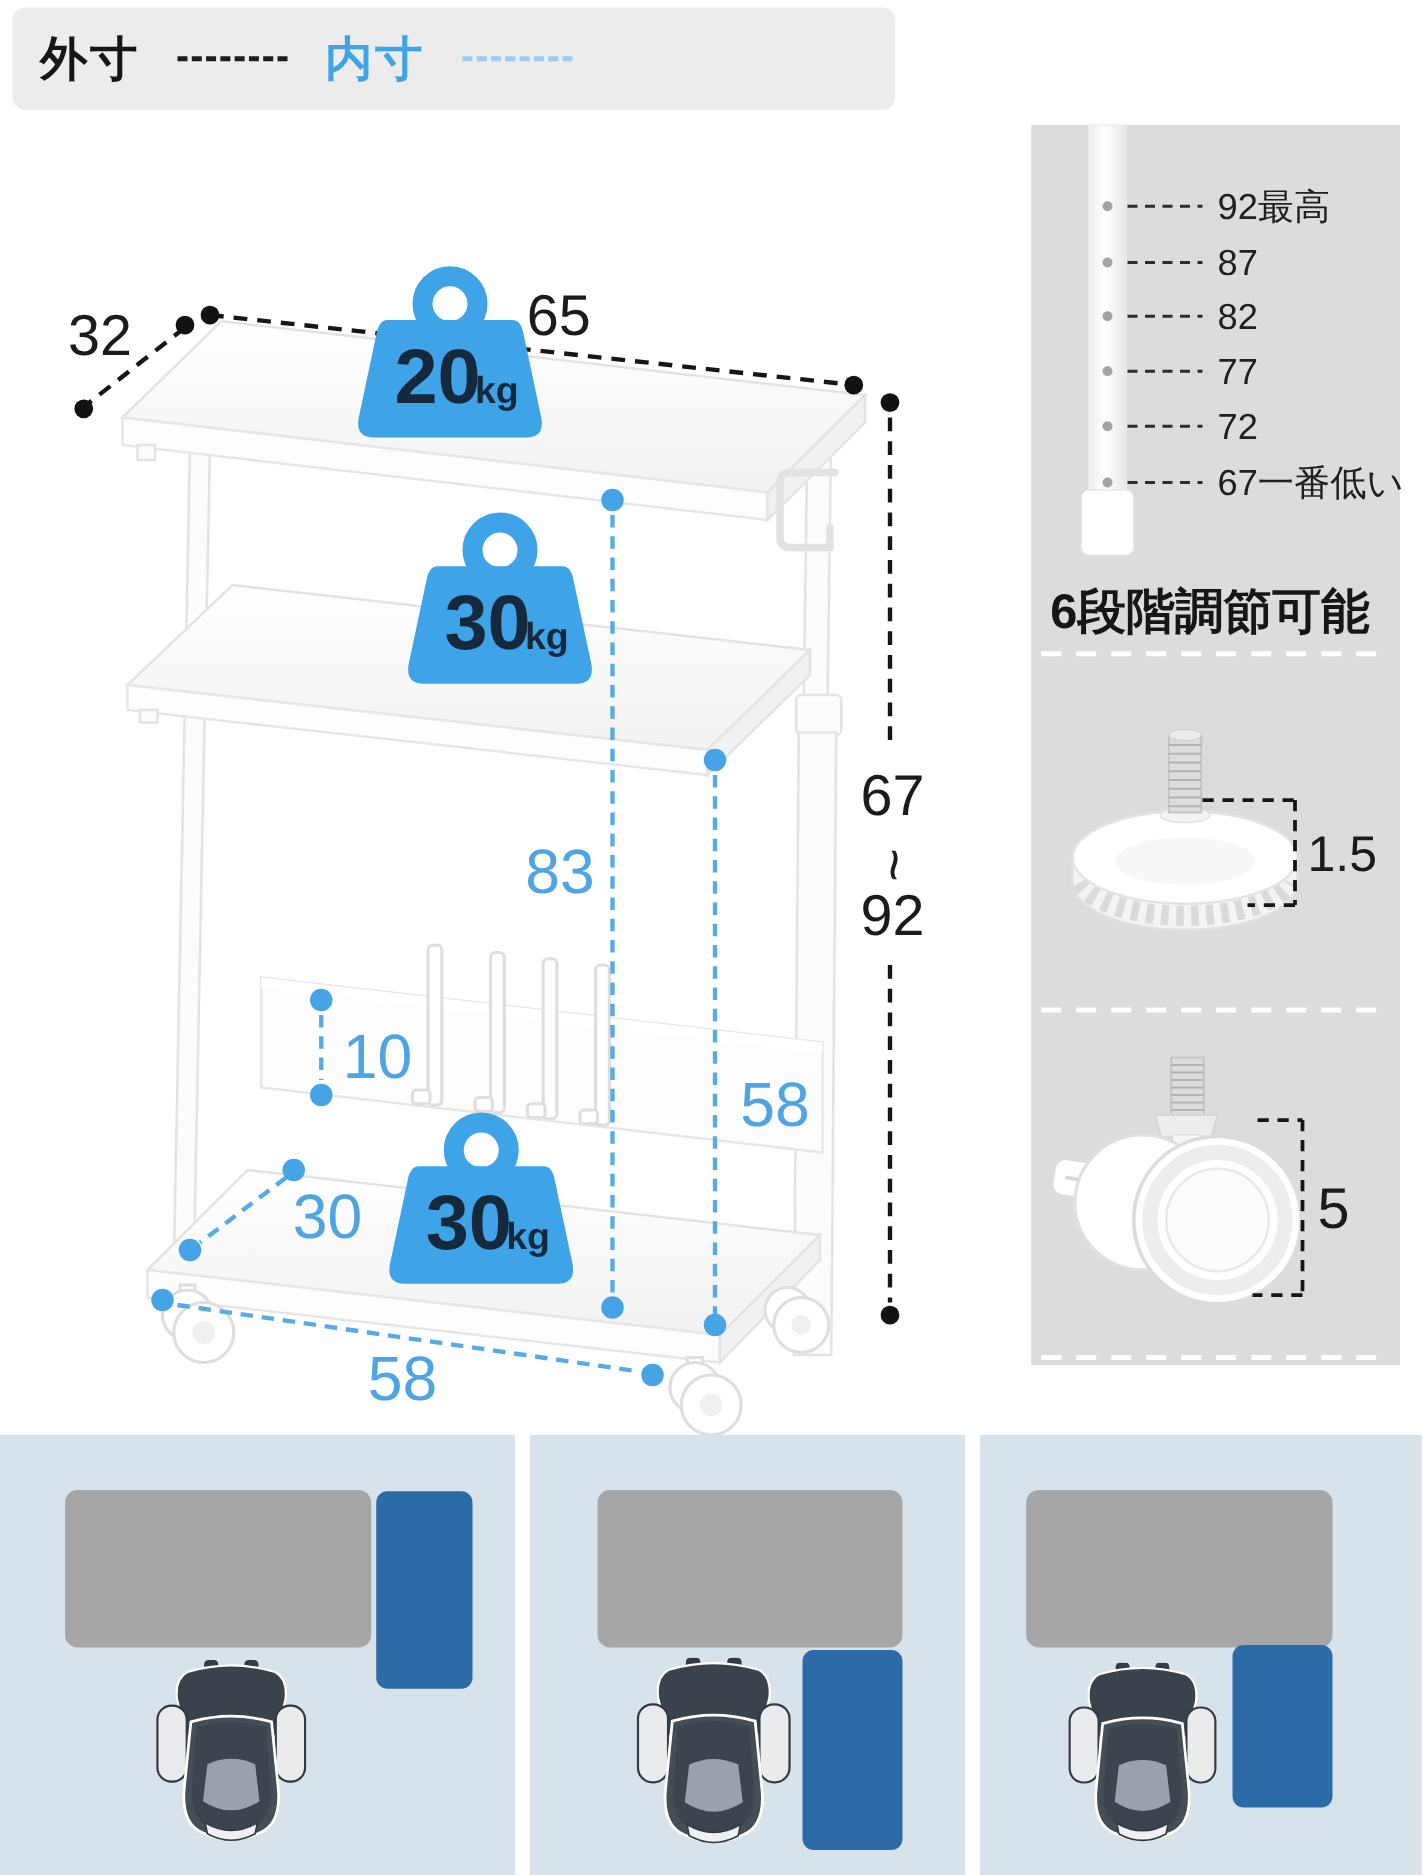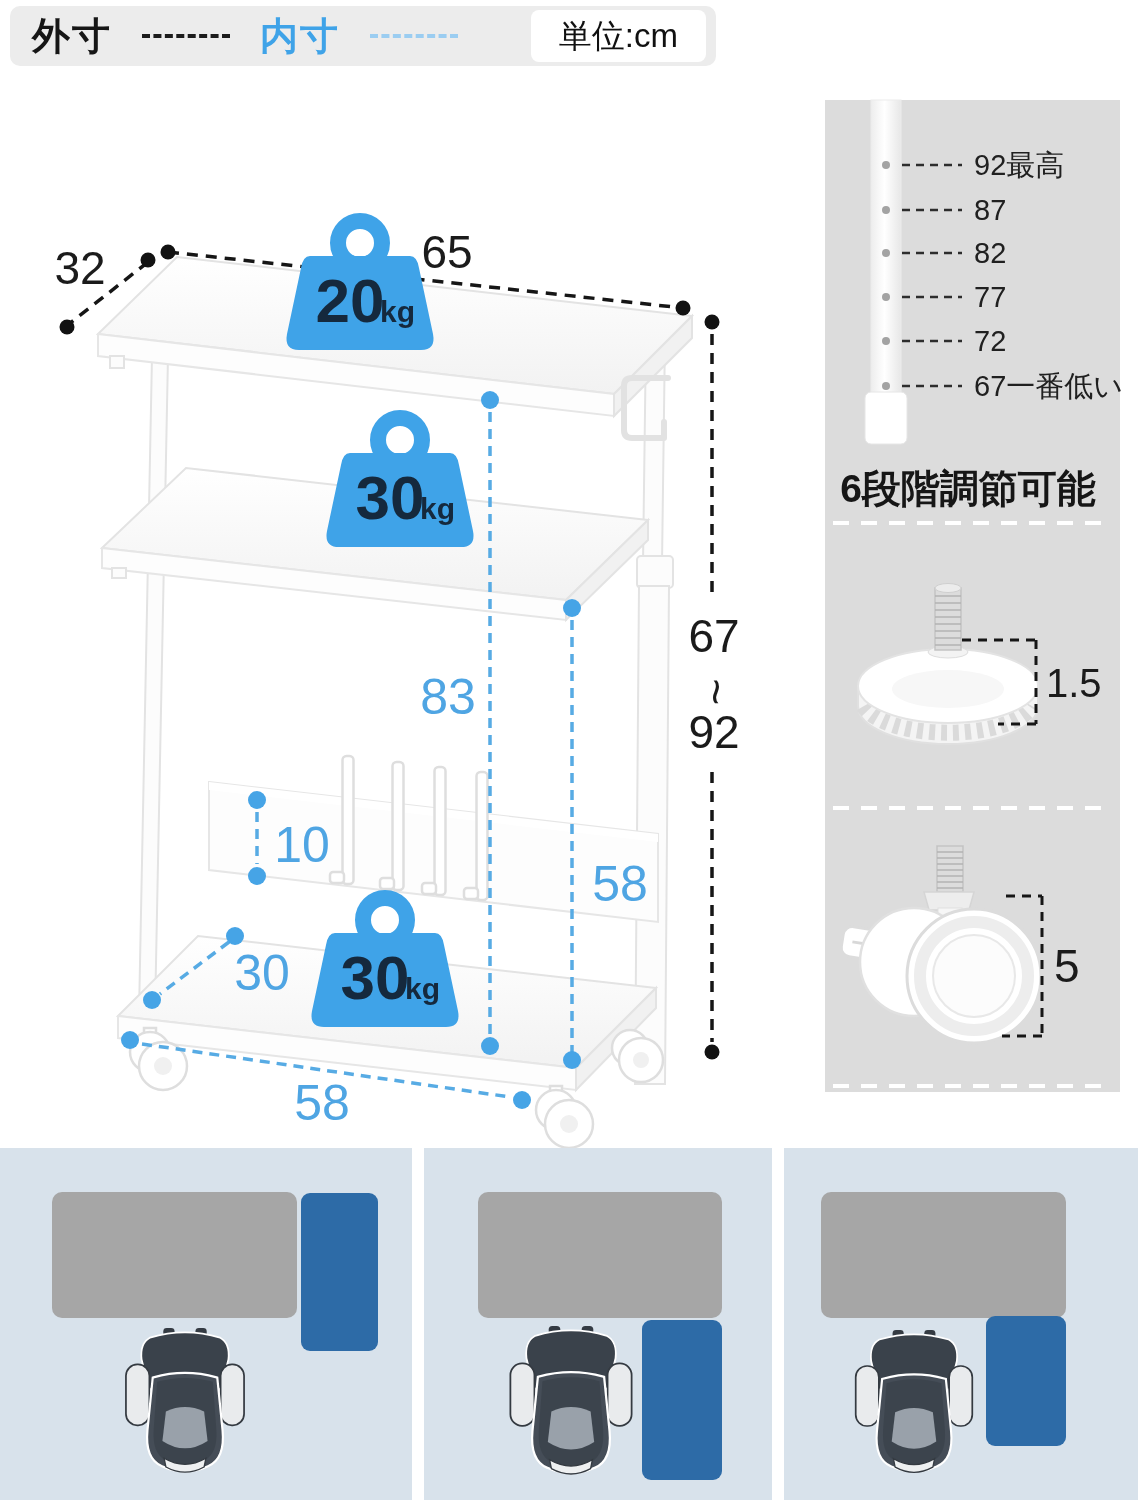--- a/index.html
+++ b/index.html
@@ -1,21 +1,21 @@
 <!DOCTYPE html>
 <html><head>
 <meta charset="utf-8">
 <style>
   html,body{margin:0;padding:0;background:#fff;}
   .page{position:relative;width:1138px;height:1500px;background:#ffffff;overflow:hidden;
         font-family:"Liberation Sans",sans-serif;}
   .stage{position:absolute;left:0;top:0;}
 
   
-  .legend{position:absolute;left:10px;top:6px;width:706px;height:60px;background:#ececec;
+  .legend{position:absolute;left:10px;top:6px;width:706px;height:82px;background:#ececec;
           border-radius:10px;display:flex;align-items:center;box-sizing:border-box;
           padding:0 10px 0 22px;}
   .lg-label{font-size:38px;font-weight:700;color:#161616;letter-spacing:2px;}
   .lg-label.inner{color:#3fa3e8;font-family:Liberation Serif, serif;}
   .lg-dash{height:0;width:88px;border-top:4px dashed #1c1c1c;margin:0 30px;}
   .lg-dash.blue{border-top-color:#9bcdf1;}
   .unit-box{margin-left:auto;background:#ffffff;border-radius:8px;height:52px;display:flex;
             align-items:center;justify-content:center;padding:0 28px;font-size:33px;color:#111;}
 
   
@@ -268,21 +268,20 @@
       </g>
       <text class="kdim2" x="1054" y="982" style="font-size:46px">5</text>
     </g>
   </svg>
 
   <div class="legend">
     <span class="lg-label outer">外寸</span>
     <span class="lg-dash"></span>
     <span class="lg-label inner">内寸</span>
     <span class="lg-dash blue"></span>
-    <span class="unit-box">単位:cm</span>
   </div>
 
   <div class="scene" id="scene1">
     <div class="desk" style="left:52px;top:44px;width:245px;height:126px;"></div>
     <div class="cartblock" style="left:301px;top:45px;width:77px;height:158px;"></div>
     <svg class="chair" style="left:122px;top:180px;" width="126" height="152" viewBox="0 0 140 175">
         <use href="#chair-sym"></use>
       </svg>
   </div>
   <div class="scene" id="scene2">

